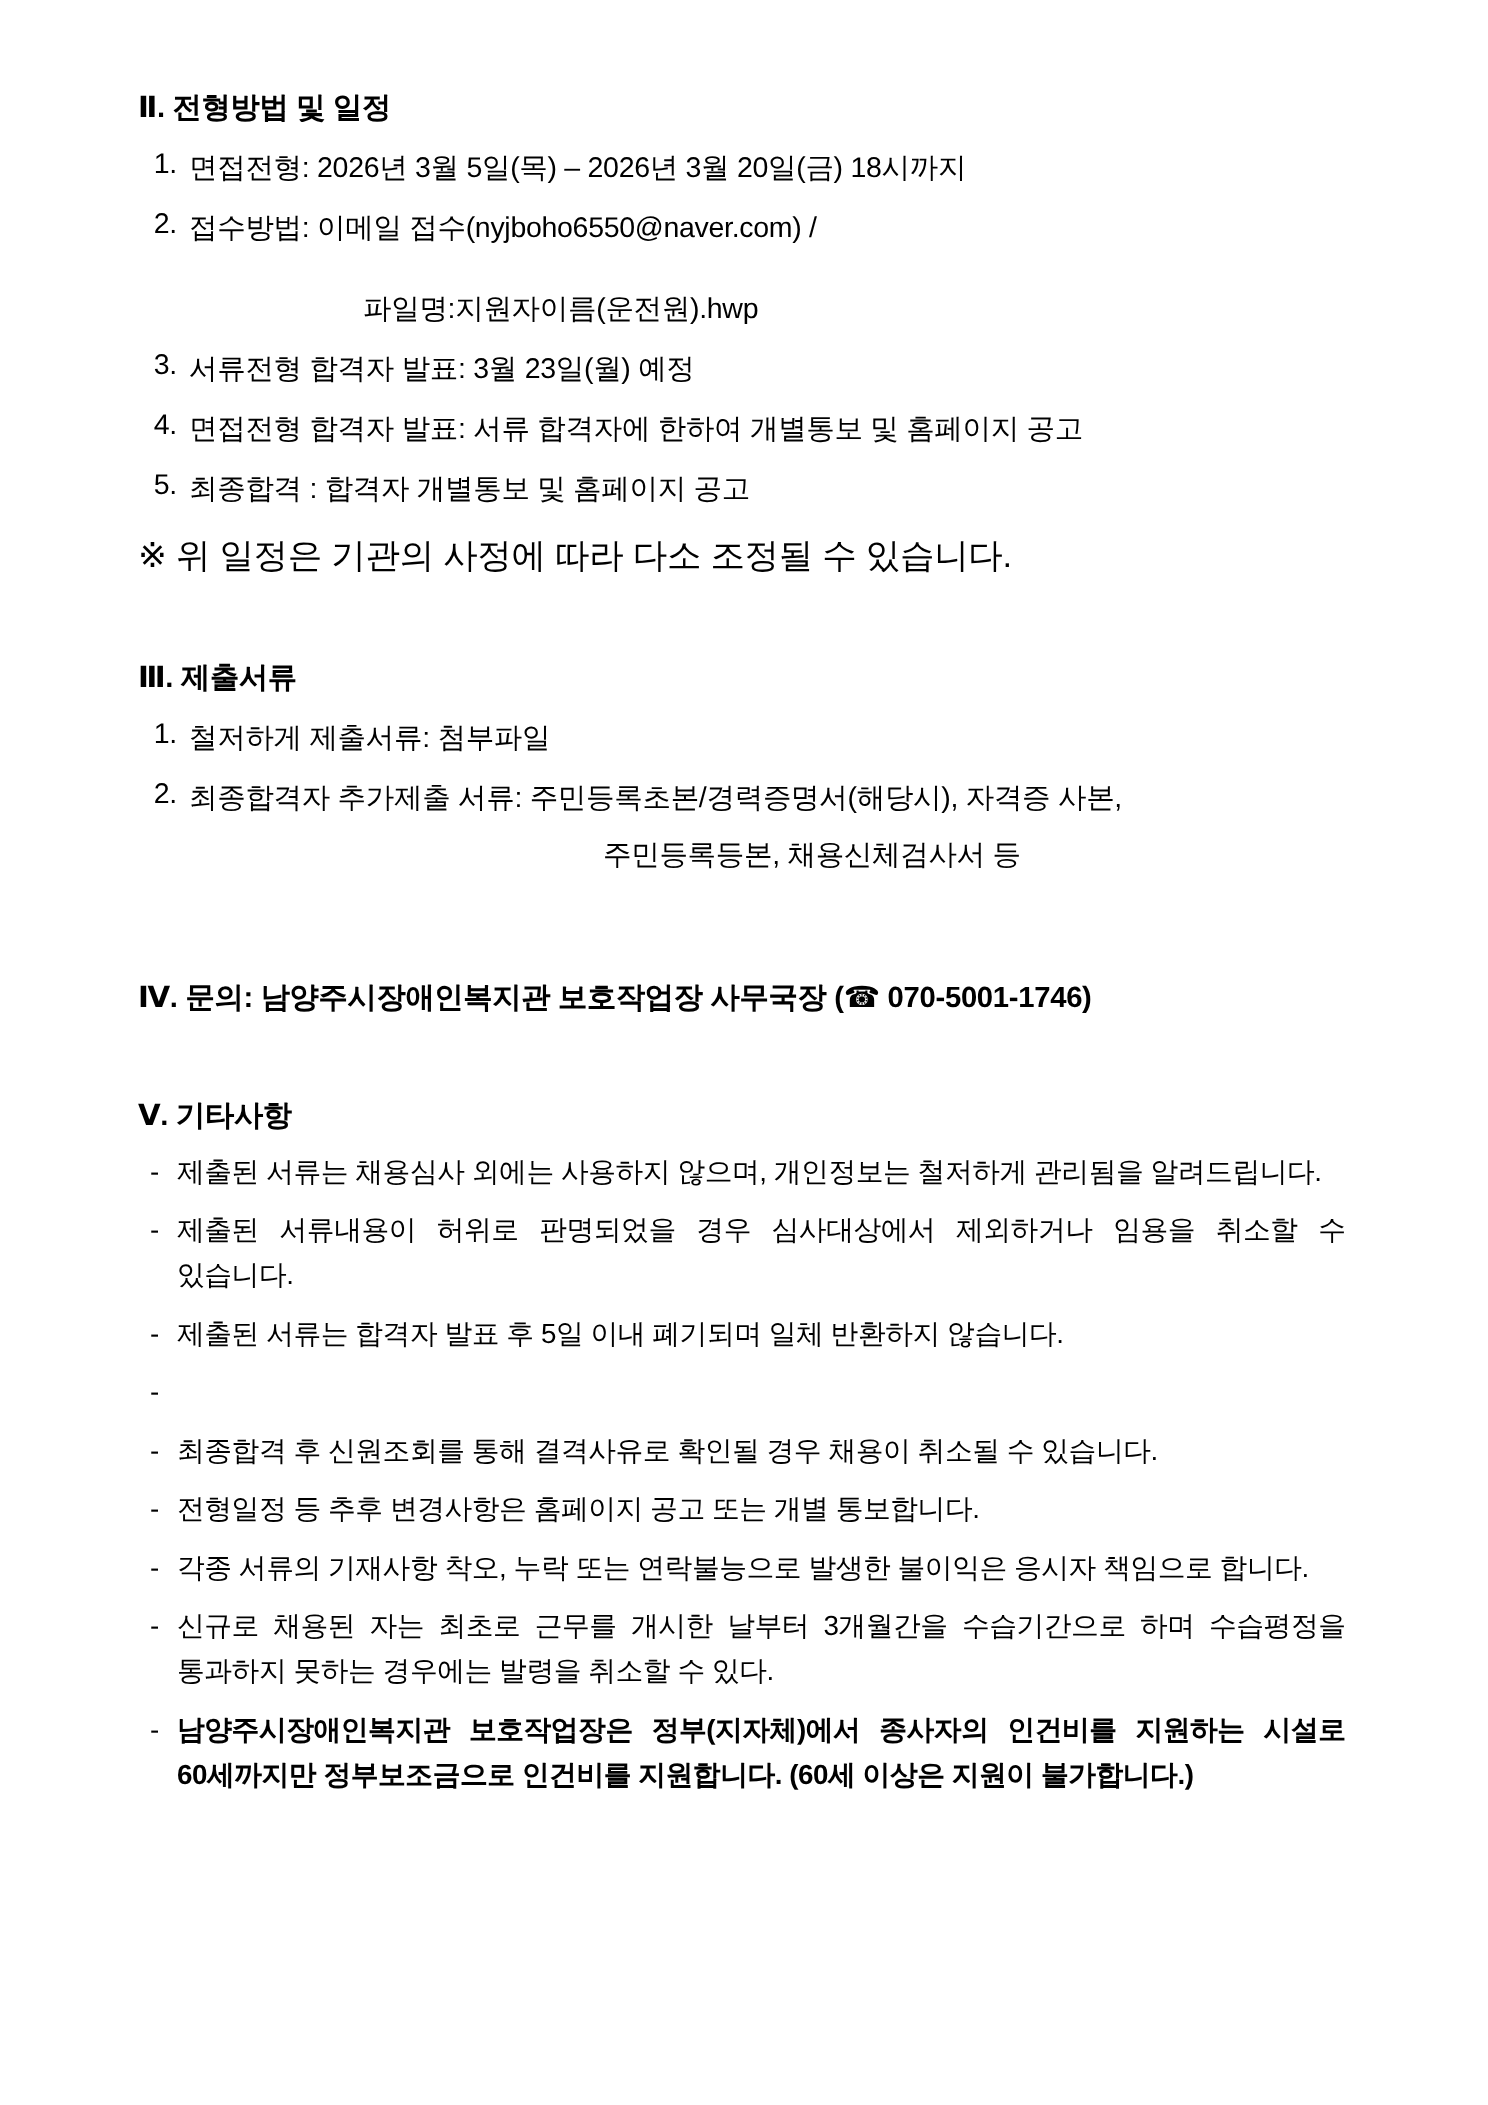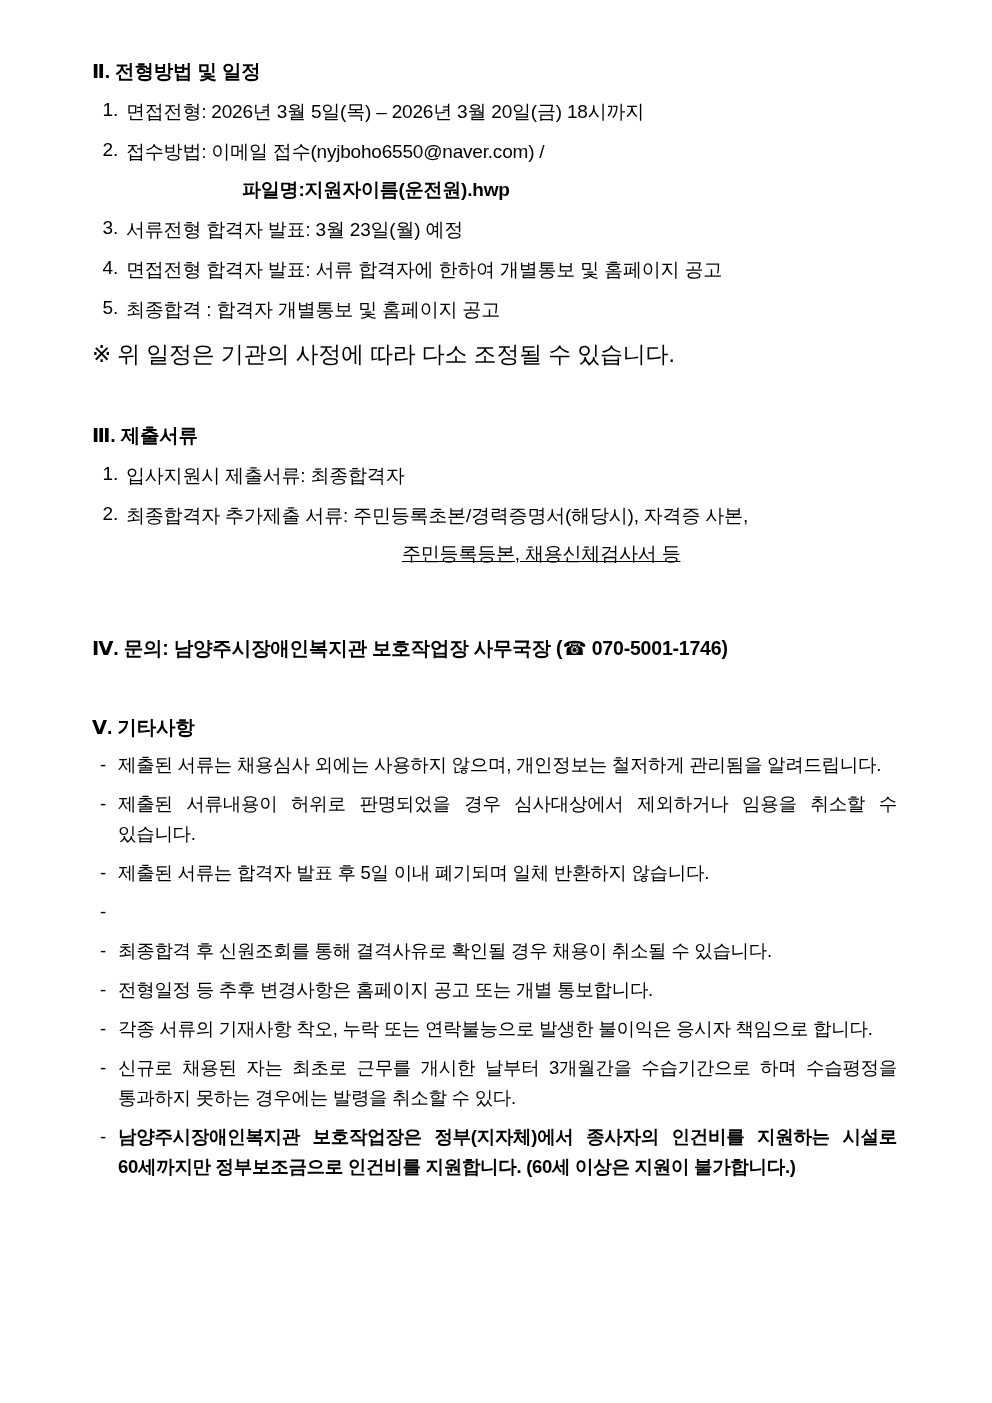--- a/index.html
+++ b/index.html
@@ -56,32 +56,30 @@
     text-align: right;
     flex: none;
     padding-right: 8px;
     box-sizing: border-box;
   }
   .li-text { display: block; }
 
   .sub-indent {
     font-size: 19px;
     letter-spacing: -0.2px;
-    margin-top: 12px;
+    margin-top: 28px;
     margin-left: 150px;
     white-space: pre;
-    font-weight: bold;
   }
   .sub-indent2 {
     font-size: 19px;
     letter-spacing: -0.2px;
     margin-top: 12px;
     margin-left: 310px;
     white-space: pre;
-    text-decoration: underline;
   }
 
   .note {
     font-size: 23px;
     letter-spacing: -0.2px;
     margin-top: 16px;
     margin-left: 0px;
     white-space: pre;
   }
 
@@ -154,21 +152,21 @@
         <span class="num">5.</span>
         <span class="li-text">최종합격 : 합격자 개별통보 및 홈페이지 공고</span>
       </li>
     </ul>
     <div class="note">※ 위 일정은 기관의 사정에 따라 다소 조정될 수 있습니다.</div>
 
     <div class="section-heading sec-gap-top-lg">Ⅲ. 제출서류</div>
     <ul class="ol">
       <li>
         <span class="num">1.</span>
-        <span class="li-text">입사지원시 제출서류: 최종합격자</span>
+        <span class="li-text">철저하게 제출서류: 첨부파일</span>
       </li>
       <li>
         <span class="num">2.</span>
         <span class="li-text">최종합격자 추가제출 서류: 주민등록초본/경력증명서(해당시), 자격증 사본,</span>
       </li>
     </ul>
     <div class="sub-indent2">주민등록등본, 채용신체검사서 등</div>
 
     <div class="contact-line">Ⅳ. 문의: 남양주시장애인복지관 보호작업장 사무국장 (☎ 070-5001-1746)</div>
 

